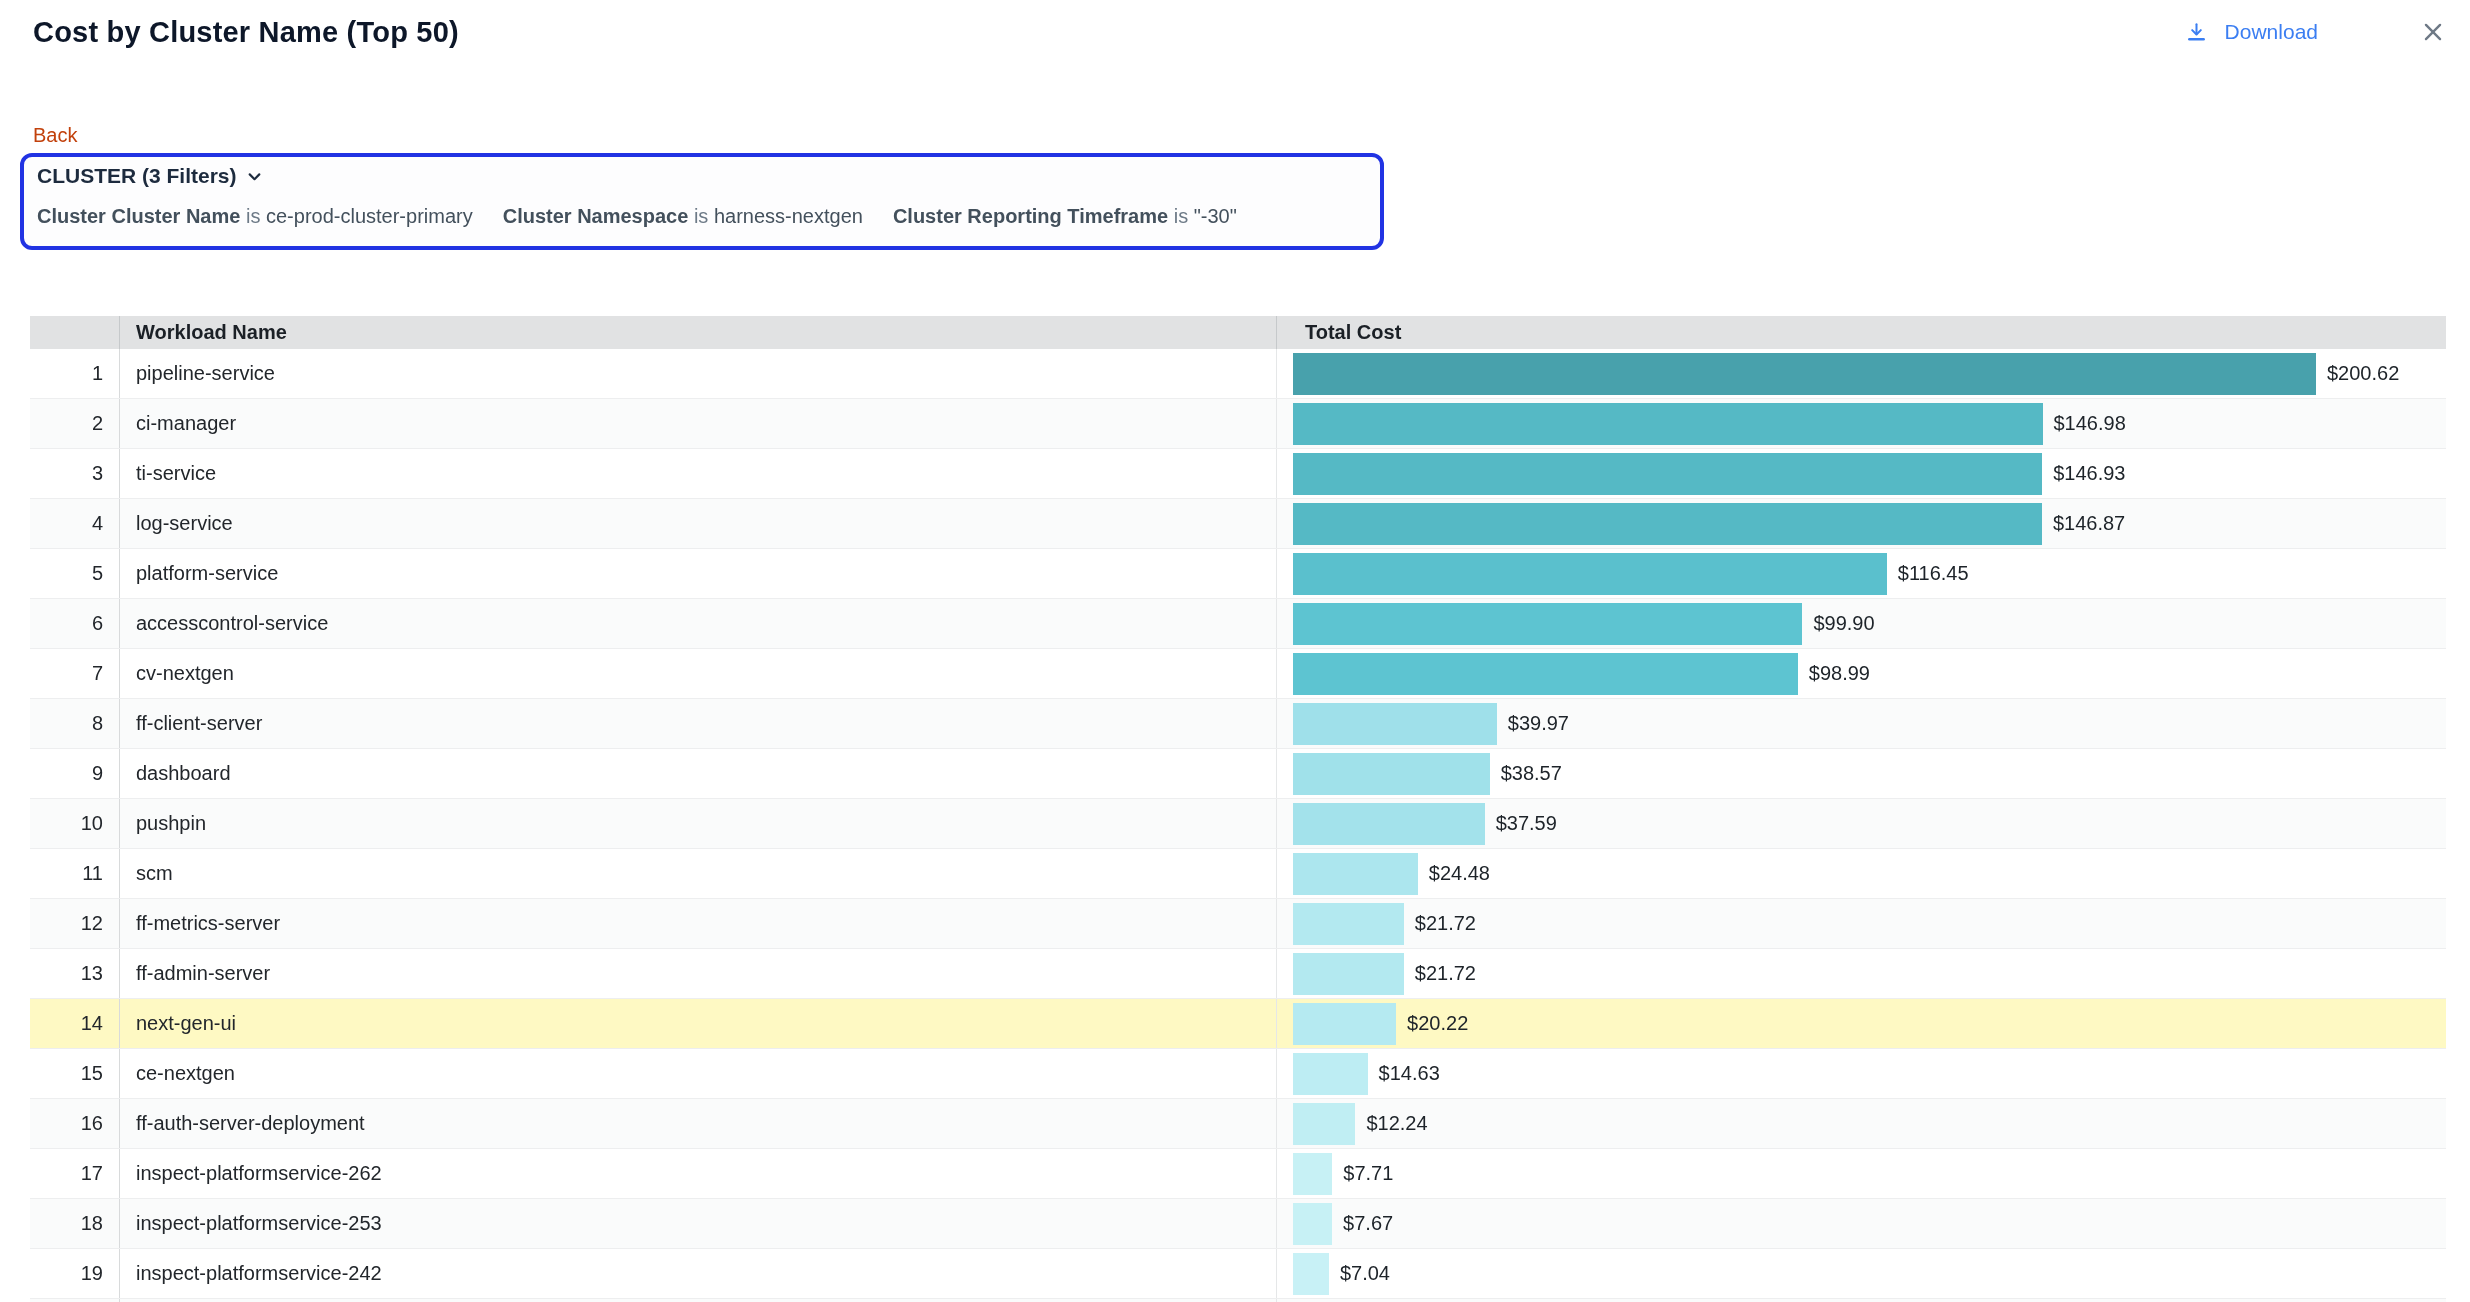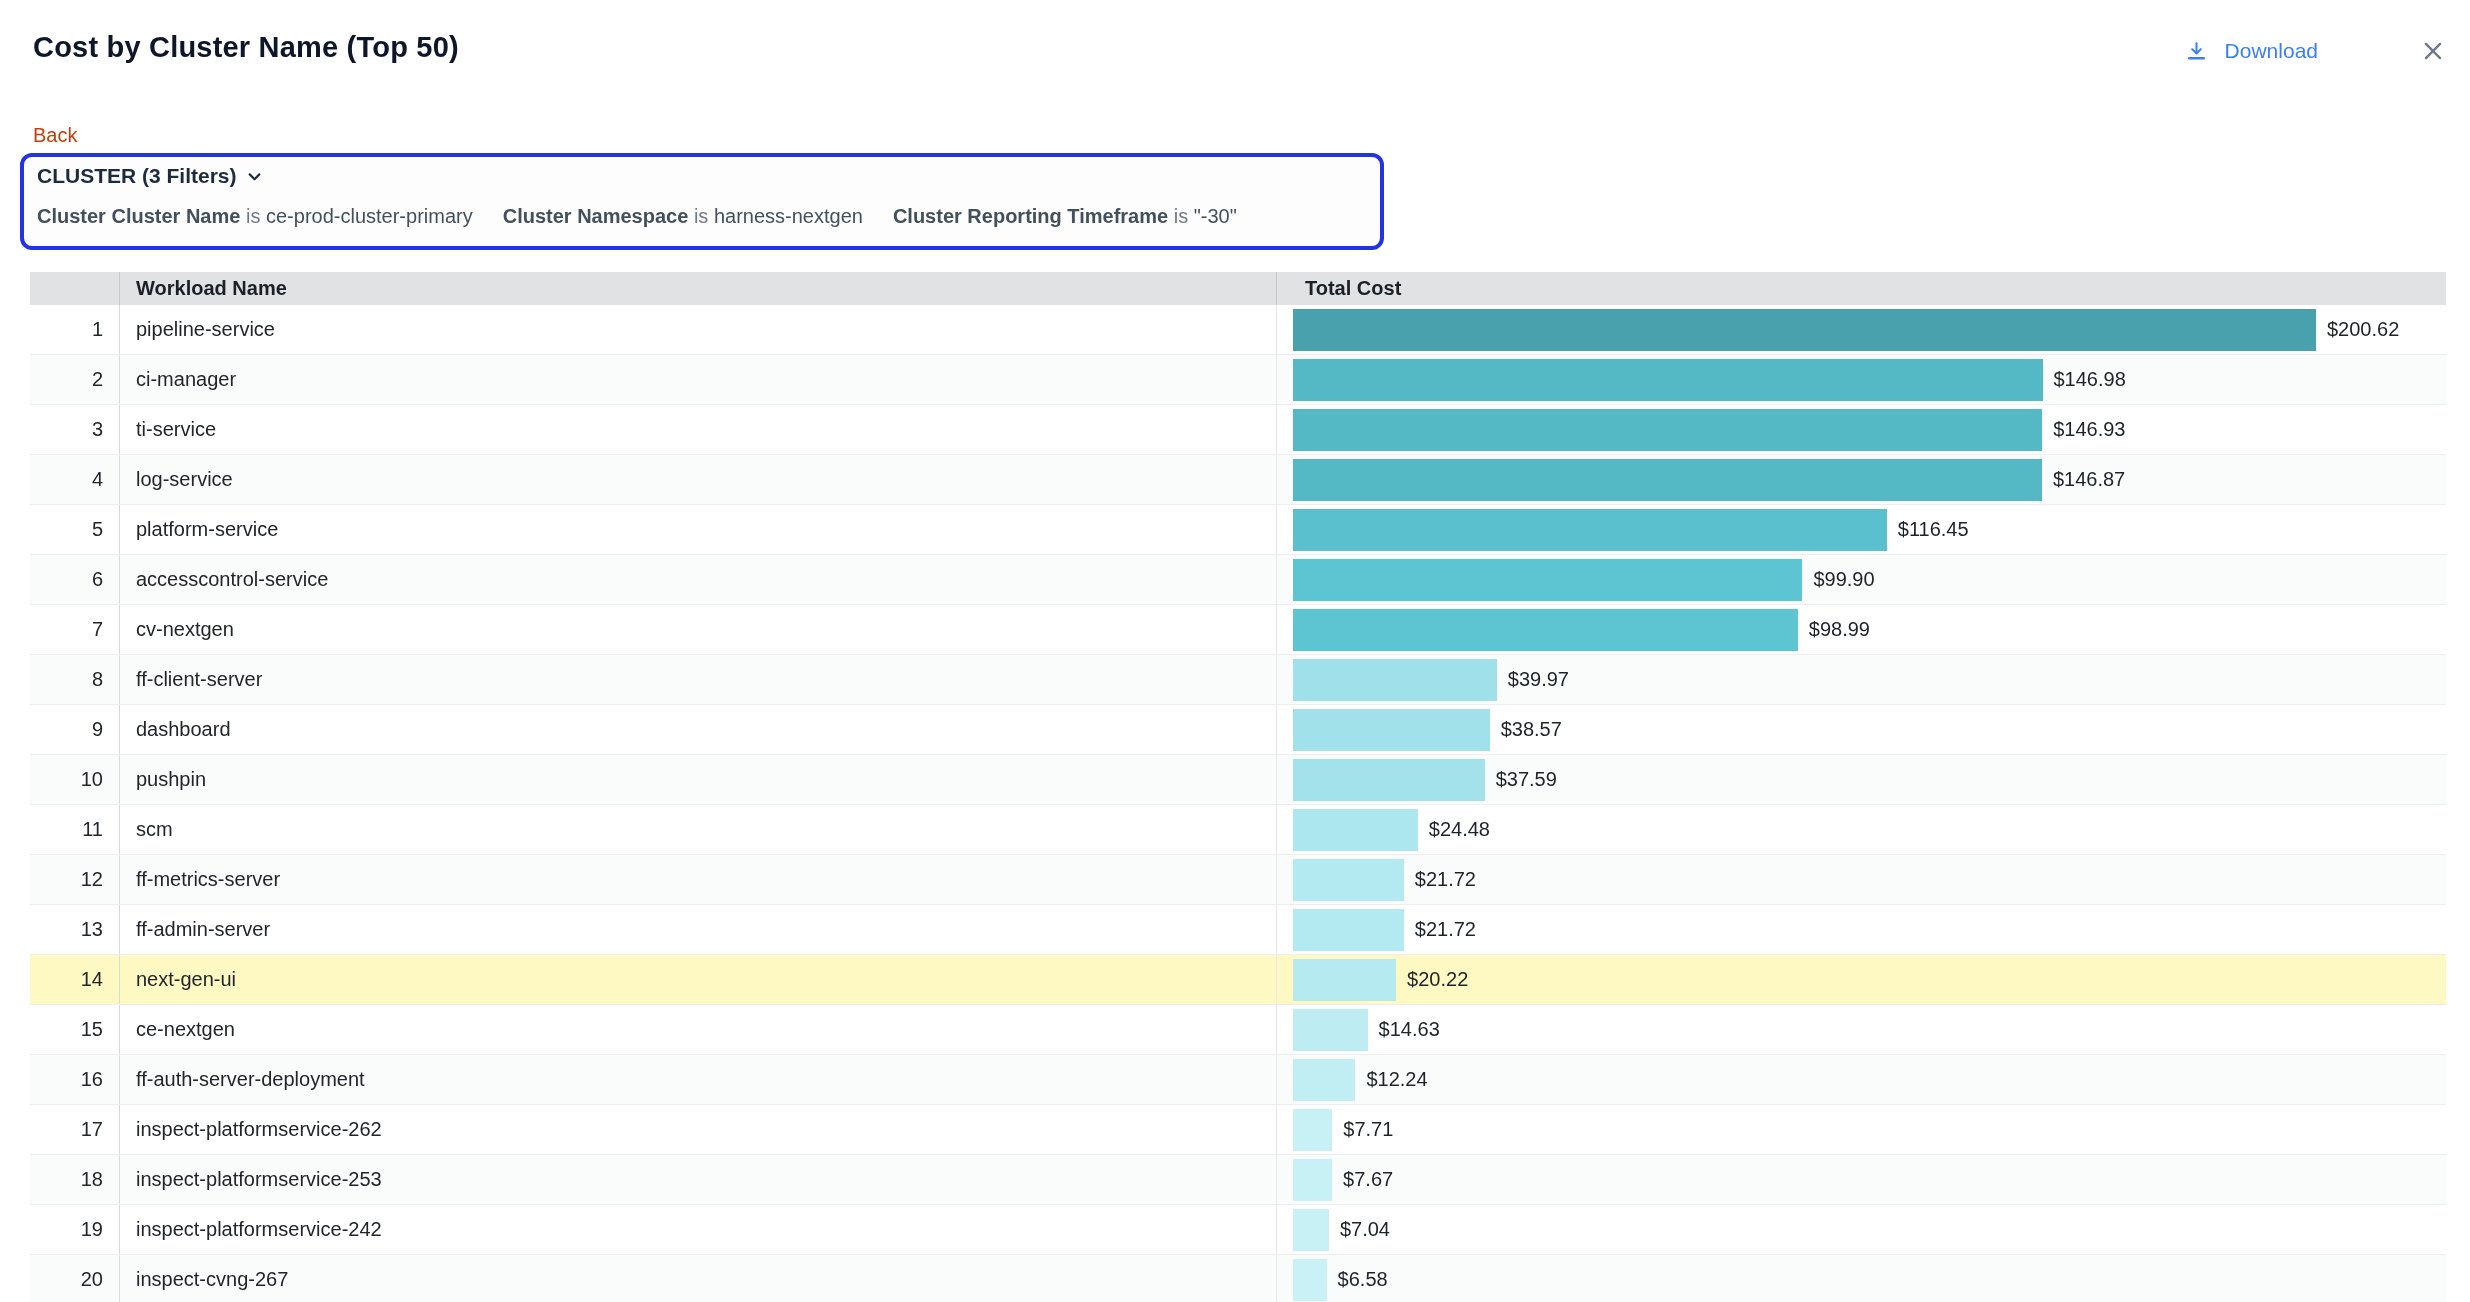--- a/index.html
+++ b/index.html
@@ -8,21 +8,21 @@
     background: #ffffff;
     overflow: hidden;
     font-family: "Liberation Sans", sans-serif;
     color: #22262b;
   }
   .stage { position: relative; width: 2470px; height: 1302px; }
 
   
   .top-bar {
     position: absolute; top: 0; left: 0; right: 0; height: 64px;
-    display: flex; align-items: flex-end; justify-content: space-between;
+    display: flex; align-items: center; justify-content: space-between;
     padding: 0 24px 0 33px;
   }
   .page-title {
     font-size: 29px; font-weight: 700; color: #0d1729; letter-spacing: .2px;
   }
   .top-actions { display: flex; align-items: center; }
   .download-btn {
     display: flex; align-items: center; gap: 17px;
     background: none; border: none; cursor: pointer;
     font-family: "Liberation Sans", sans-serif;
@@ -62,21 +62,21 @@
   .f-val   { font-weight: 400; color: #43505c; }
 
   
   .cost-table {
     position: absolute; top: 272px; left: 30px;
     width: 2416px;
   }
   .t-header {
     display: flex; height: 33px; 
     background: #e1e2e3;
-    font-size: 20px; font-weight: 700; color: #1b2026;
+    font-size: 20px; font-weight: 700; color: #1b2026; margin-top: 44px;
   }
   .col-index { width: 90px; flex: 0 0 90px; height: 100%; }
   .t-header .col-index { border-right: 1px solid #c6c9cb; }
   .col-name  { width: 1156px; flex: 0 0 1156px; padding-left: 16px;
                display: flex; align-items: center; height: 100%; overflow: hidden; }
   .col-cost  { flex: 1 1 auto; padding-left: 28px; height: 100%;
                display: flex; align-items: center; }
   .t-header .col-cost { border-left: 1px solid #c6c9cb; }
 
   .t-row {

